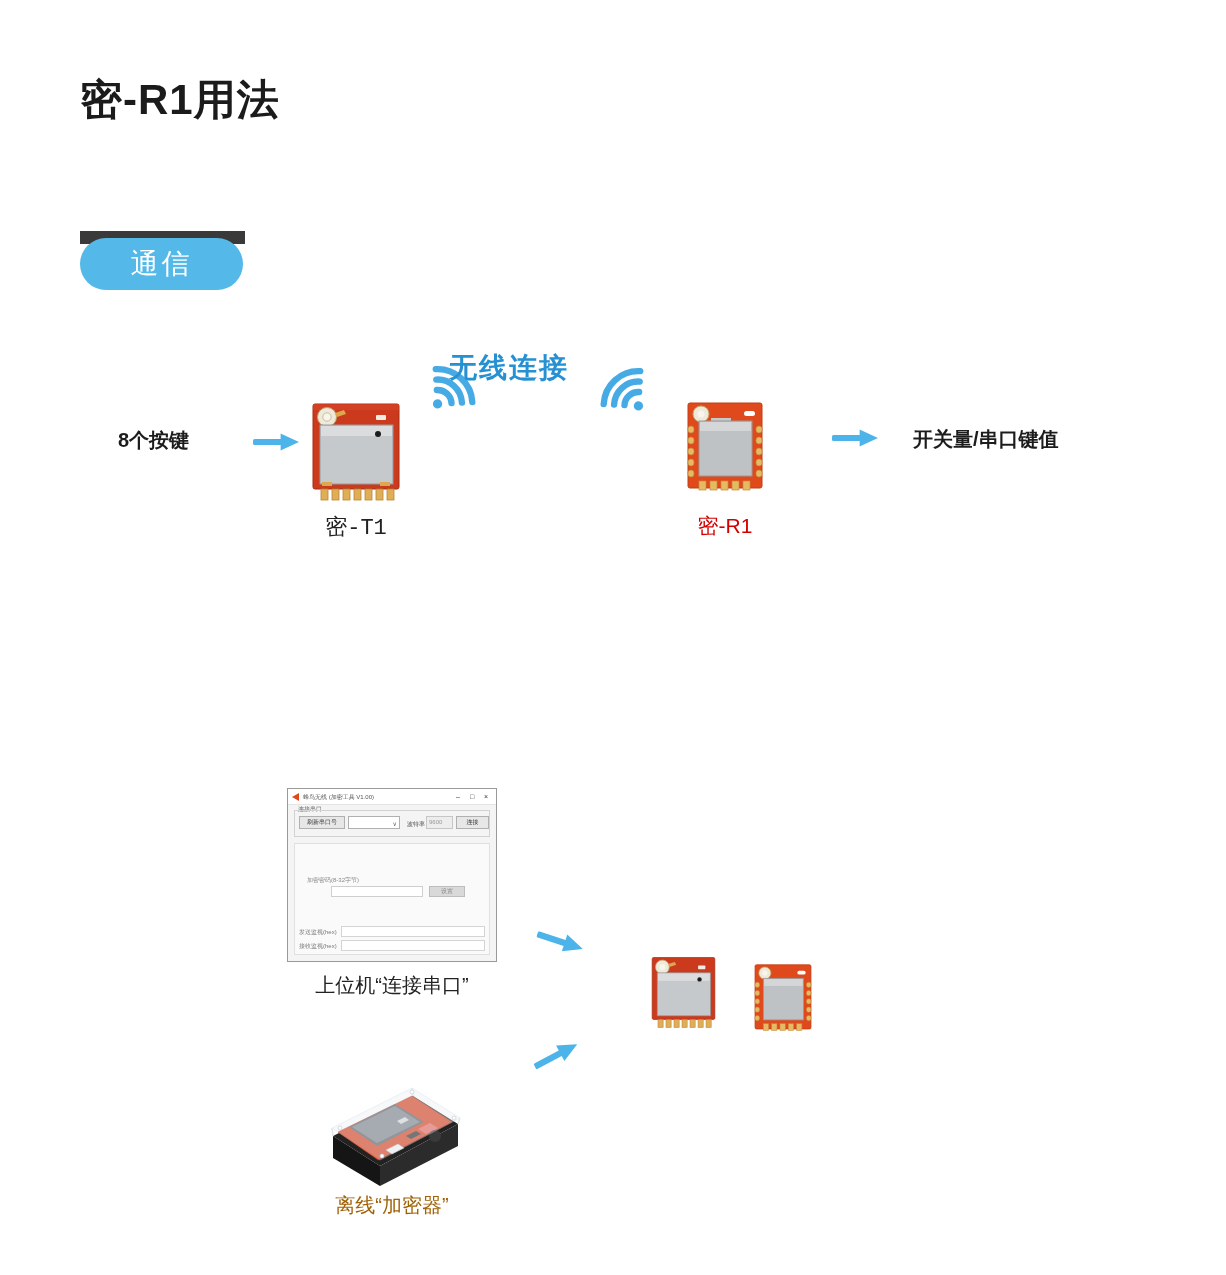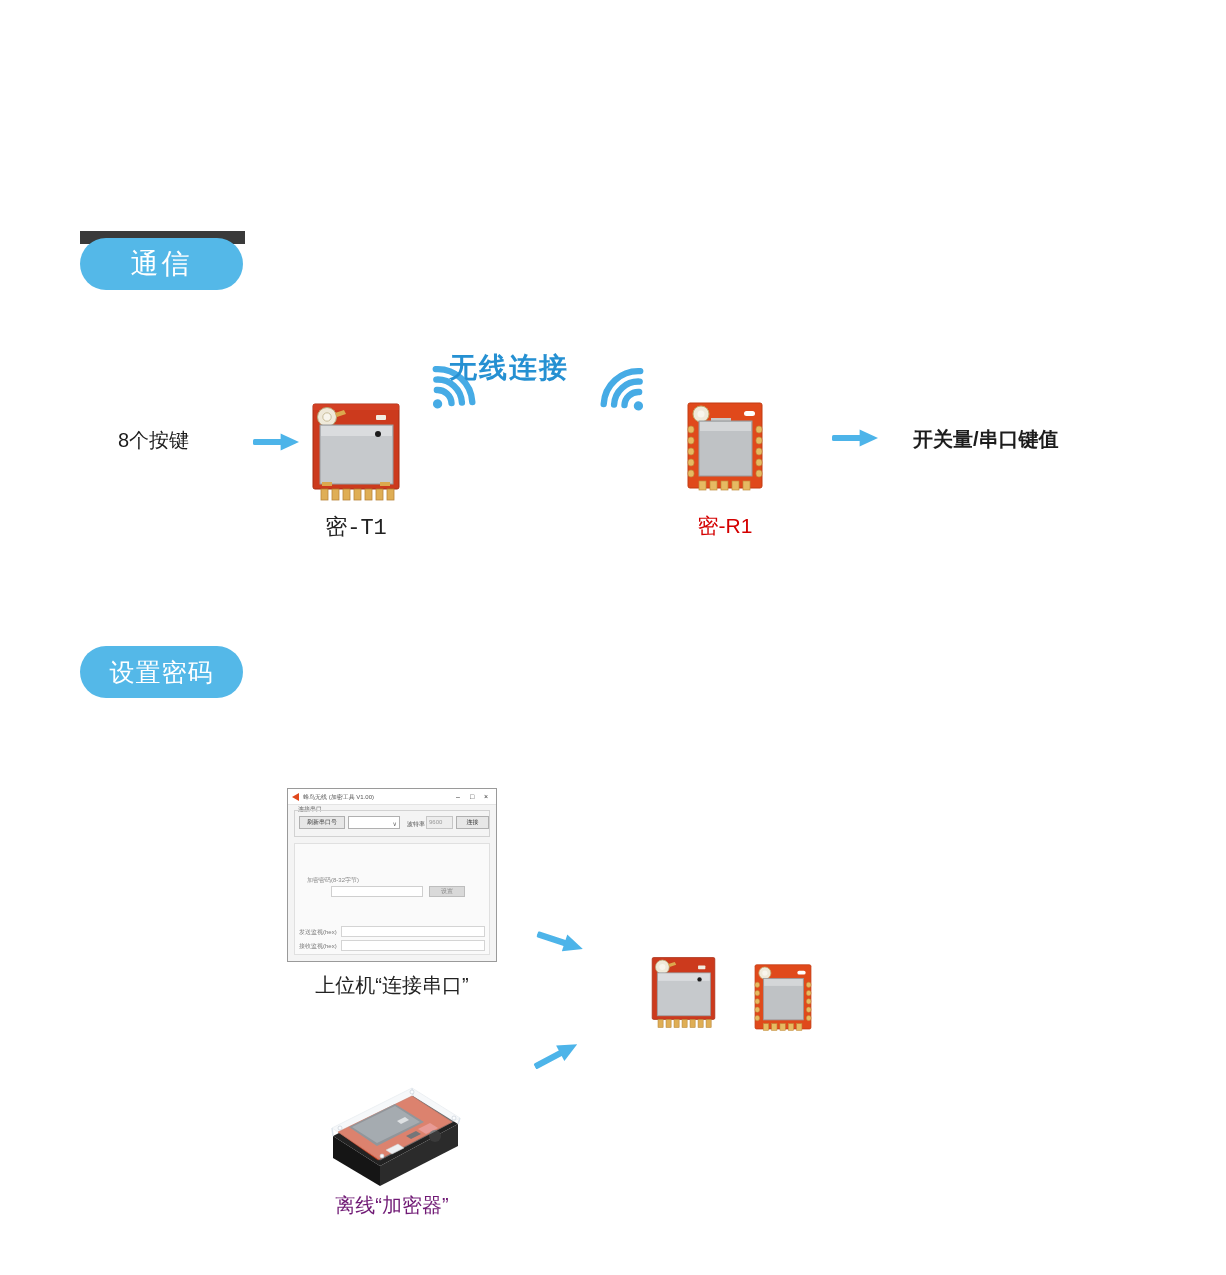--- a/index.html
+++ b/index.html
@@ -11,27 +11,27 @@
   .title-underline{position:absolute;left:80px;top:231px;width:165px;height:13px;background:#3a3a3a;}
 
   
   .badge{position:absolute;width:163px;height:52px;border-radius:27px;background:#54b8e8;
          color:#fff;display:flex;align-items:center;justify-content:center;letter-spacing:3px;}
   .badge.comm{left:80px;top:238px;font-size:28px;font-family:Liberation Mono, monospace;}
   .badge.pwd{left:80px;top:646px;font-size:25px;letter-spacing:1px;}
 
   
   .lbl{position:absolute;color:#1c1c1c;}
-  .lbl-input{left:118px;top:427px;font-size:20px;}
+  .lbl-input{left:118px;top:427px;font-size:20px;font-weight:bold;}
   .lbl-output{left:913px;top:426px;font-size:20px;font-weight:700;text-align:center;}
   .lbl-wireless{left:449px;top:349px;font-size:28px;font-weight:700;color:#2590d2;letter-spacing:2px;}
   .lbl-t1{left:310px;top:512px;width:92px;text-align:center;font-size:22px;color:#222;font-family:Liberation Mono, monospace;}
   .lbl-r1{left:686px;top:512px;width:78px;text-align:center;font-size:21px;font-weight:400;color:#d40000;}
   .lbl-pctool{left:287px;top:972px;width:210px;text-align:center;font-size:20px;color:#222;}
-  .lbl-offline{left:312px;top:1192px;width:160px;text-align:center;font-size:20px;color:#701a75;}
+  .lbl-offline{left:312px;top:1192px;width:160px;text-align:center;font-size:20px;color:#a16207;}
 
   
   .arrow{position:absolute;}
   .arrow svg{display:block;}
   .arrow1{left:253px;top:433px;}
   .arrow2{left:832px;top:429px;}
   .arrow3{left:536px;top:932px;transform:rotate(18deg);}
   .arrow4{left:532px;top:1046px;transform:rotate(-28deg);}
 
   
@@ -77,20 +77,21 @@
   .appwin .monrow{position:absolute;left:4px;right:4px;height:11px;}
   .appwin .mon1{top:82px;} .appwin .mon2{top:96px;}
   .appwin .monlbl{position:absolute;left:0;top:2px;font-size:6px;color:#777;white-space:nowrap;}
   .appwin .moninput{position:absolute;left:42px;right:0;top:0;height:11px;background:#fff;border:1px solid #d4d4d4;box-sizing:border-box;}
 </style>
 </head>
 <body>
 
 <div class="page">
 
+  <div class="page-title">密-R1用法</div>
   <div class="title-underline"></div>
 
   <div class="badge comm">通信</div>
 
   <div class="lbl lbl-input">8个按键</div>
 
   <div class="arrow arrow1">
     <svg width="46" height="18" viewBox="0 0 60 22">
         <rect x="0" y="7" width="38" height="8" rx="2" fill="#4db4e9"></rect>
         <polygon points="36,0 60,11 36,22" fill="#4db4e9"></polygon>
@@ -176,21 +177,20 @@
   <div class="lbl lbl-r1">密-R1</div>
 
   <div class="arrow arrow2">
     <svg width="46" height="18" viewBox="0 0 60 22">
         <rect x="0" y="7" width="38" height="8" rx="2" fill="#4db4e9"></rect>
         <polygon points="36,0 60,11 36,22" fill="#4db4e9"></polygon>
       </svg>
   </div>
   <div class="lbl lbl-output">开关量/串口键值</div>
 
-  <div class="badge pwd">设置密码</div>
 
   <div class="appwin">
     <div class="titlebar">
       <span class="app-icon"></span>
       <span class="wtitle">蜂鸟无线 (加密工具 V1.00)</span>
       <span class="wbtn wmin">–</span>
       <span class="wbtn wmax">□</span>
       <span class="wbtn wclose">×</span>
     </div>
     <div class="grouplabel">连接串口</div>

